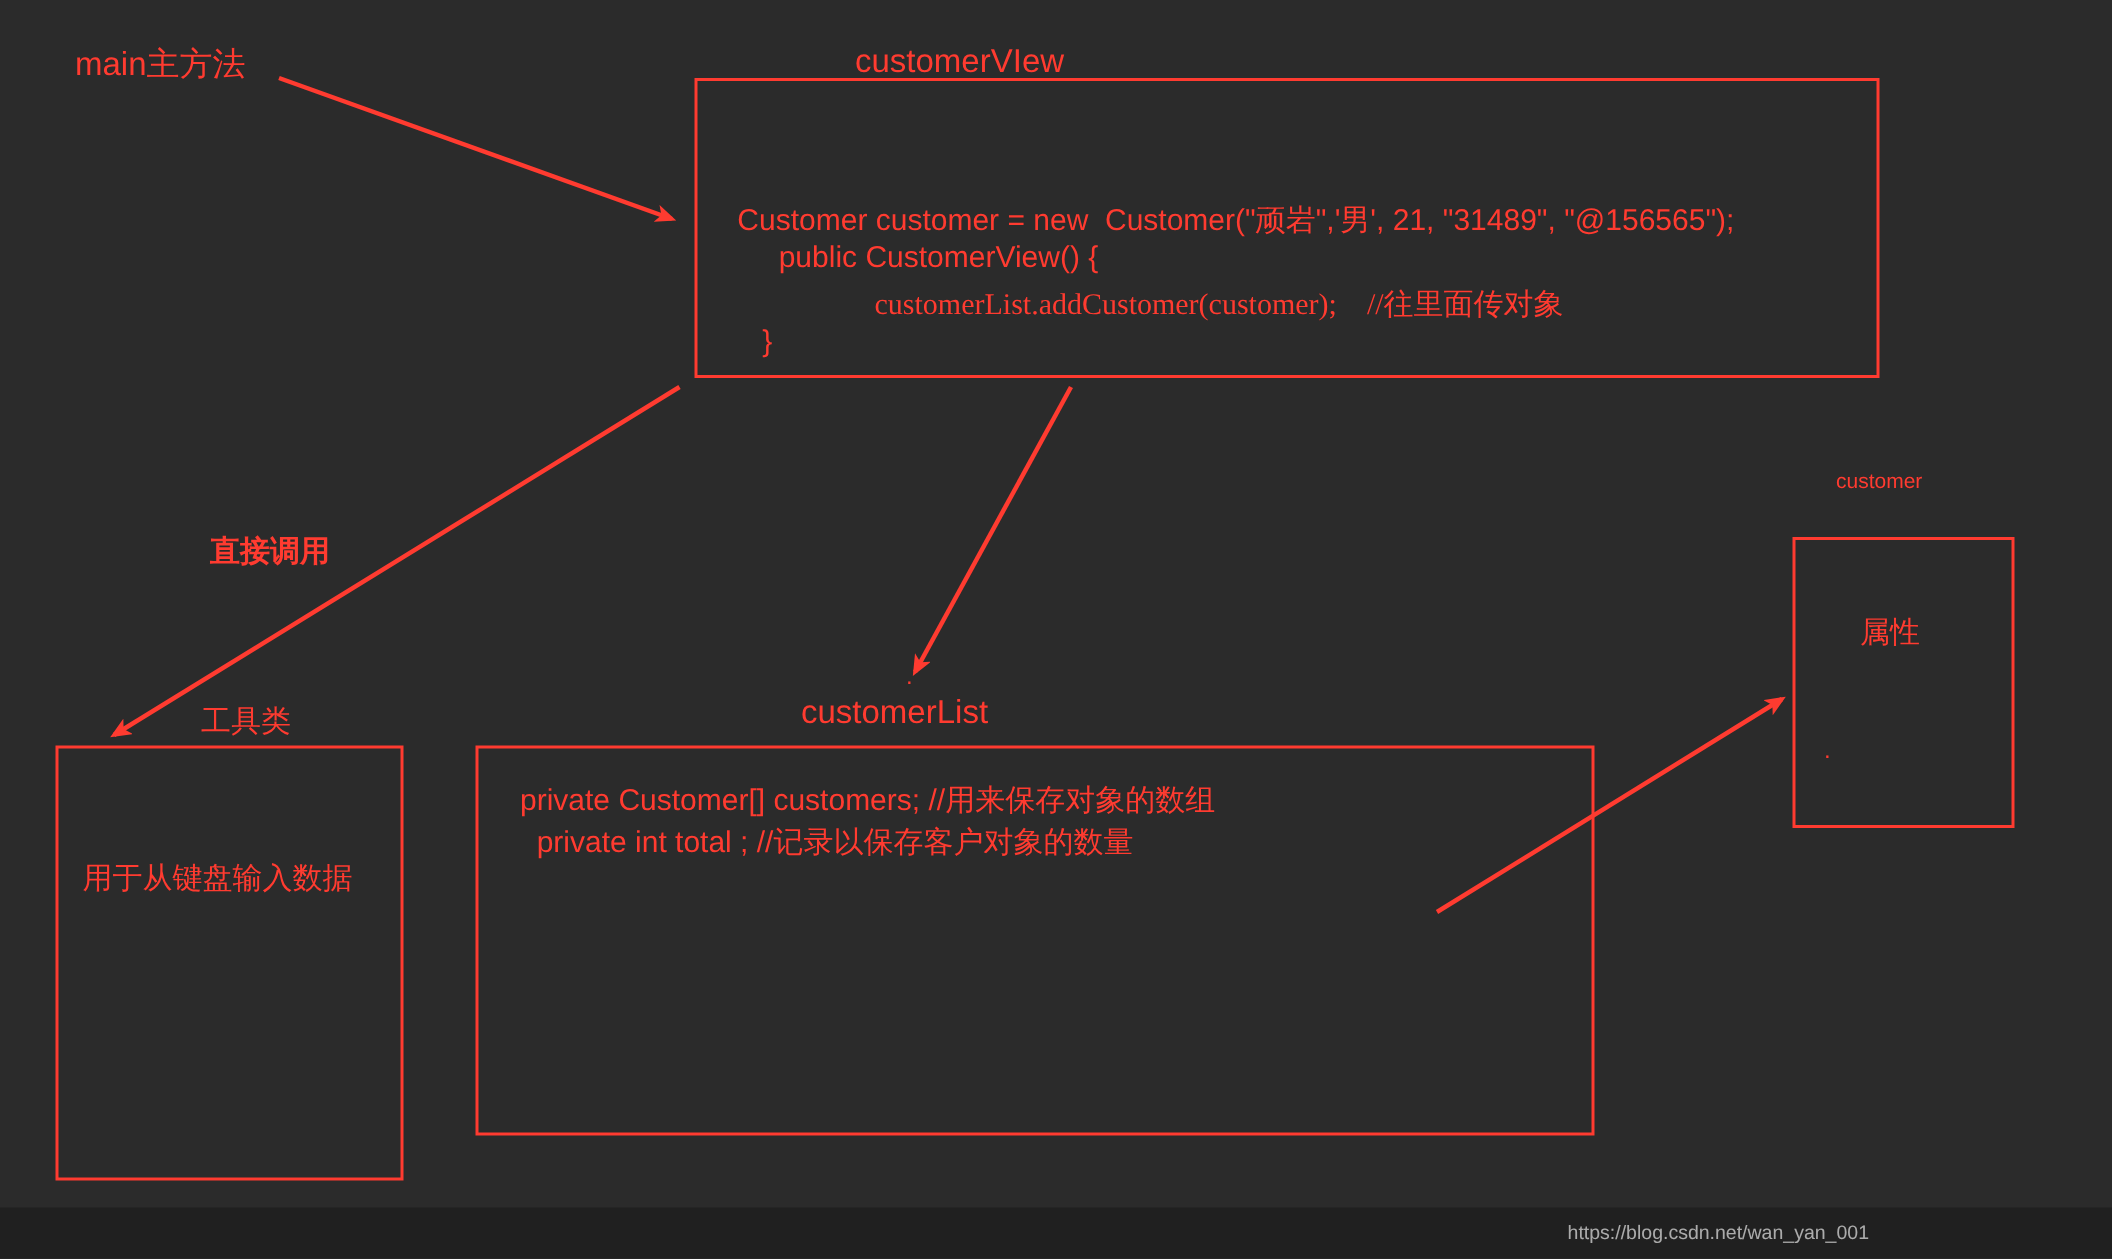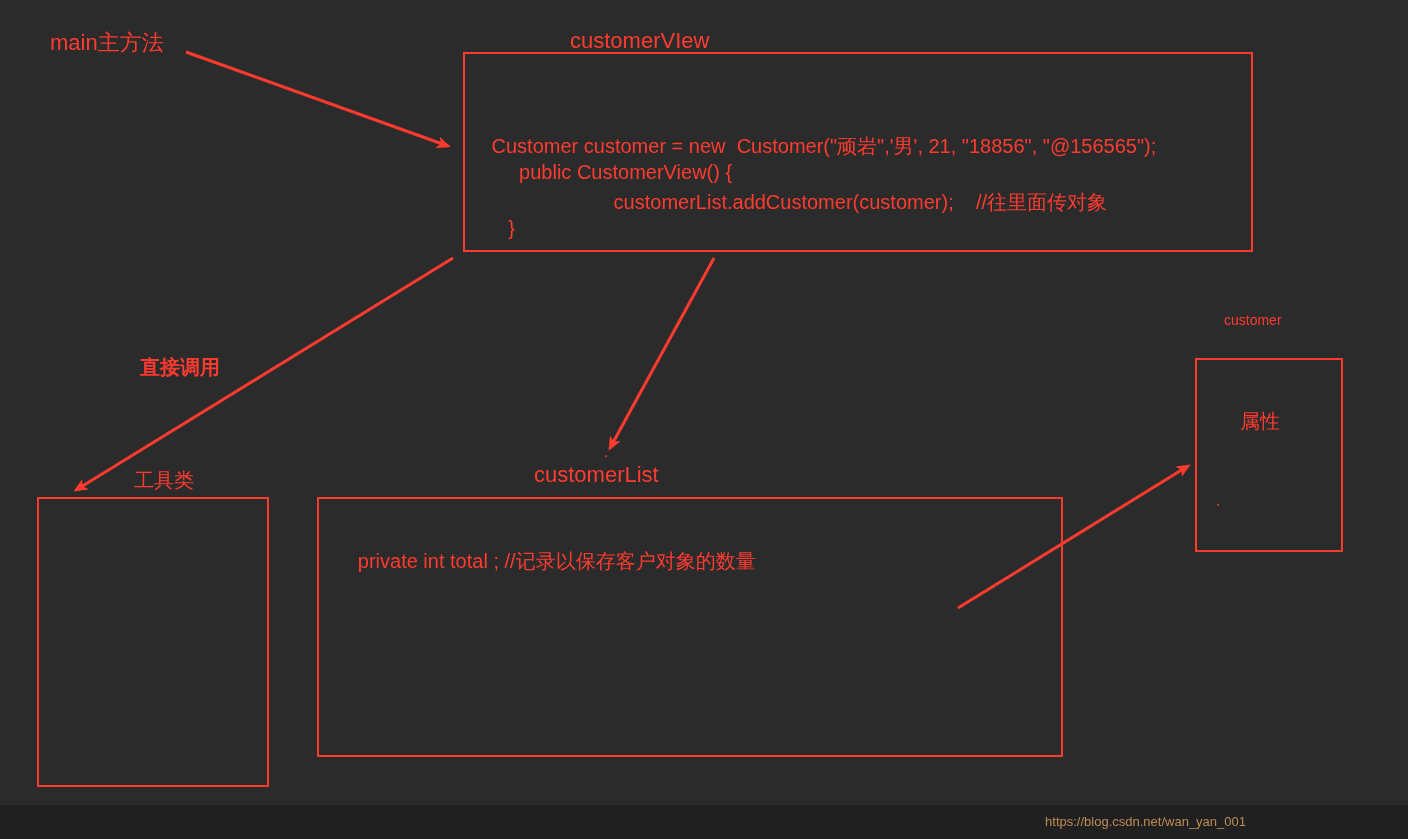--- a/index.html
+++ b/index.html
@@ -1,43 +1,45 @@
 <!DOCTYPE html>
 <html><head>
   <meta charset="utf-8">
   <style>
     * { margin: 0; padding: 0; box-sizing: border-box; }
     html, body { width: 1408px; height: 839px; background: #2b2b2b; font-family: "Microsoft YaHei", Arial, sans-serif; overflow: hidden; }
     .canvas { position: relative; width: 1260px; height: 839px; background: #2b2b2b; }
     .label { position: absolute; color: #ff3b30; font-size: 20px; white-space: nowrap; }
     .box { position: absolute; border: 2px solid #ff3b30; }
     .codeLine { position: absolute; color: #ff3b30; font-size: 20px; white-space: pre; }
-    .footer { position: absolute; color: #fdba74; font-size: 13px; }
+    .footer { position: absolute; color: #e5e5e5; font-size: 13px; }
     svg.arrows { position: absolute; left: 0; top: 0; width: 1408px; height: 839px; pointer-events: none; }
   </style>
 </head>
 <body>
 <div class="canvas">
 
   <div class="label" style="left:50px; top:28px; font-size:22px;">main主方法</div>
   <div class="label" style="left:570px; top:28px; font-size:22px;">customerVIew</div>
   <div class="label" style="left:140px; top:354px;font-weight:bold;">直接调用</div>
   <div class="label" style="left:134px; top:467px;">工具类</div>
   <div class="label" style="left:534px; top:462px; font-size:22px;">customerList</div>
   <div class="label" style="left:1224px; top:312px; font-size:14px;">customer</div>
 
   <div class="box" style="left:463px; top:52px; width:790px; height:200px;"></div>
-  <div class="codeLine" style="left:486px; top:133px;"> Customer customer = new  Customer("顽岩",'男', 21, "18856", "@156565");</div>
+  <div class="codeLine" style="left:486px; top:133px;"> Customer customer = new  Customer("顽岩",'男', 21, "31489", "@156565");</div>
   <div class="codeLine" style="left:508px; top:161px;">  public CustomerView() {</div>
-  <div class="codeLine" style="left:508px; top:189px;">                   customerList.addCustomer(customer);    //往里面传对象</div>
+  <div class="codeLine" style="left:488px; top:189px;font-family:Liberation Serif, serif;">                   customerList.addCustomer(customer);    //往里面传对象</div>
   <div class="codeLine" style="left:486px; top:217px;">    }</div>
 
   <div class="box" style="left:37px; top:497px; width:232px; height:290px;"></div>
+  <div class="codeLine" style="left:55px; top:572px;">用于从键盘输入数据</div>
 
   <div class="box" style="left:317px; top:497px; width:746px; height:260px;"></div>
+  <div class="codeLine" style="left:330px; top:520px;">   private Customer[] customers; //用来保存对象的数组</div>
   <div class="codeLine" style="left:330px; top:548px;">     private int total ; //记录以保存客户对象的数量</div>
 
   <div class="box" style="left:1195px; top:358px; width:148px; height:194px;"></div>
   <div class="codeLine" style="left:1240px; top:408px;">属性</div>
   <div class="codeLine" style="left:1216px; top:492px; font-size:16px;">.</div>
 
   <div class="codeLine" style="left:604px; top:443px; font-size:16px;">.</div>
 
   <svg class="arrows">
     <defs>

